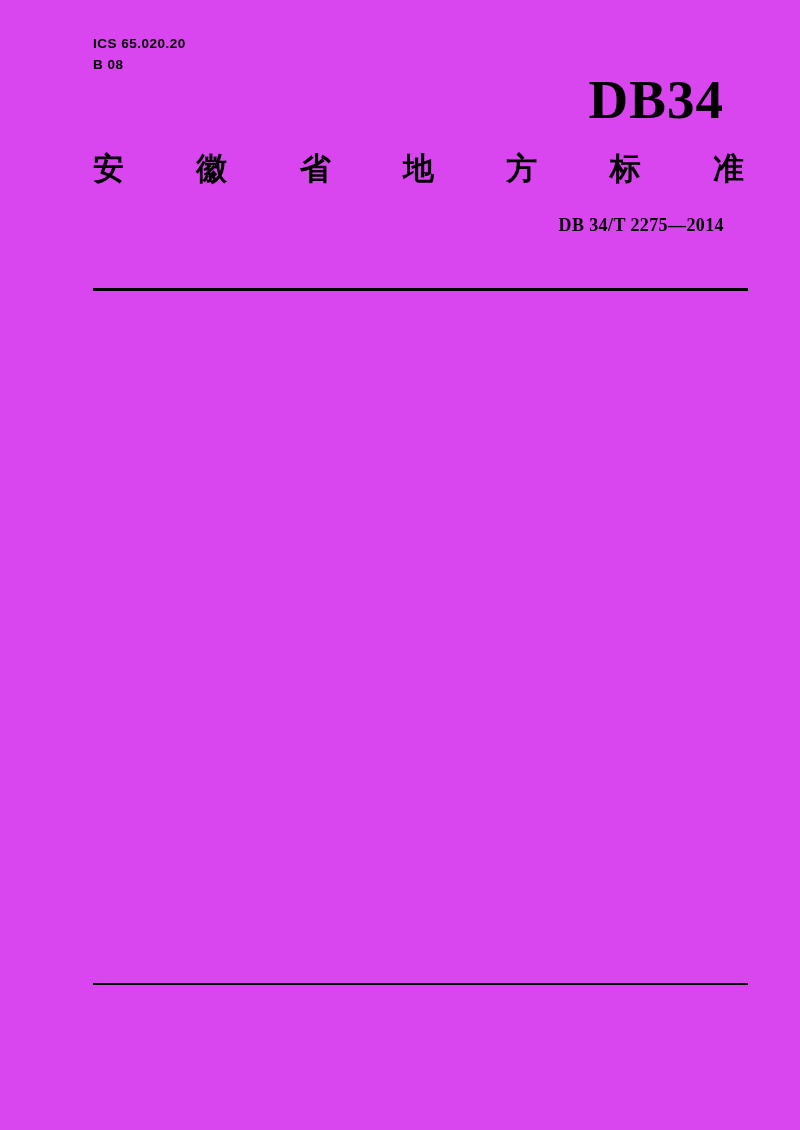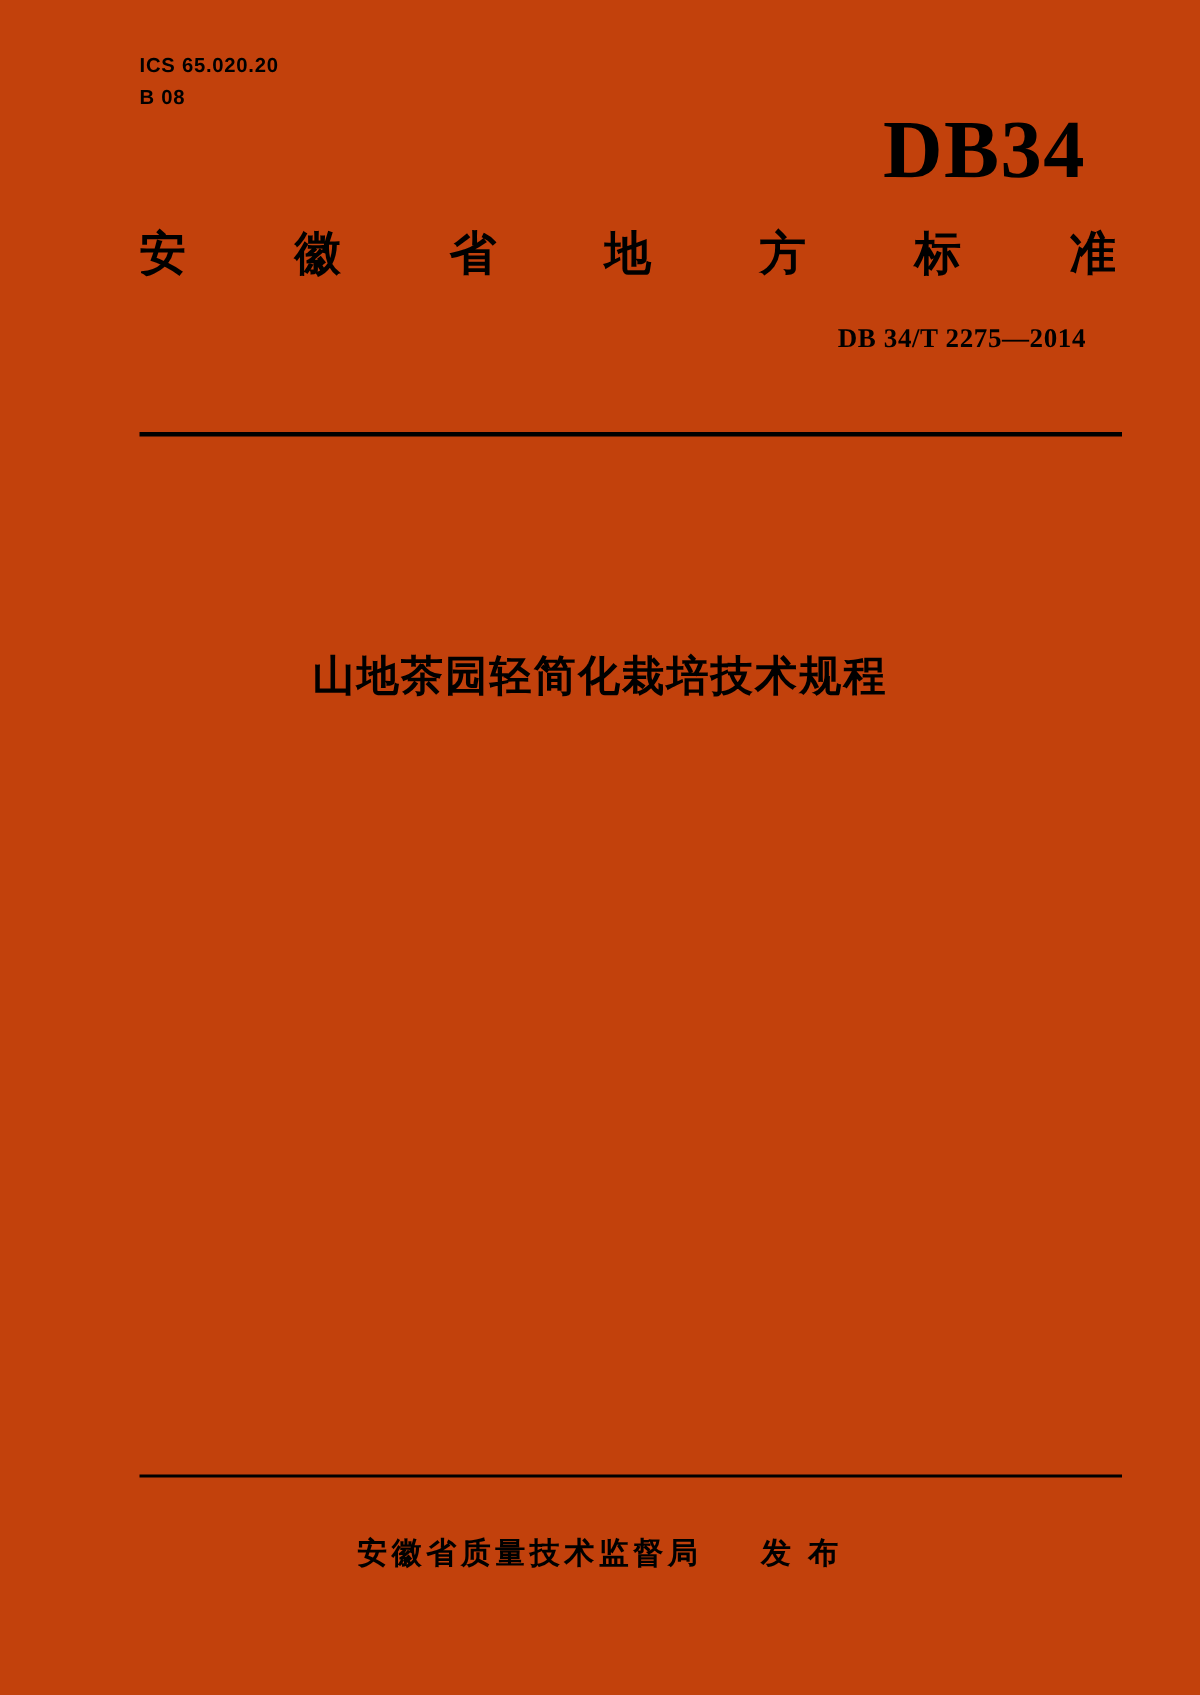--- a/index.html
+++ b/index.html
@@ -9,21 +9,21 @@
   }
   body {
     font-family: "Liberation Sans", sans-serif;
     color: #000000;
   }
   .page {
     position: relative;
     width: 800px;
     height: 1130px;
     margin: 0 auto;
-    background: #c2410c;
+    background: #d946ef;
     overflow: hidden;
   }
 
   
   .ics-block {
     position: absolute;
     left: 93px;
     top: 34px;
     font-family: "Liberation Sans", sans-serif;
     font-size: 13.5px;
@@ -157,24 +157,18 @@
     <span>地</span>
     <span>方</span>
     <span>标</span>
     <span>准</span>
   </div>
 
   <div class="std-number">DB 34/T 2275—2014</div>
 
   <div class="rule-top"></div>
 
-  <div class="doc-title">山地茶园轻简化栽培技术规程</div>
 
 
   <div class="rule-bottom"></div>
 
-  <div class="publisher">
-    <span>安徽省质量技术监督局</span>
-    <span class="pub-gap"></span>
-    <span>发 布</span>
-  </div>
 
 </div>
 
 </body></html>

